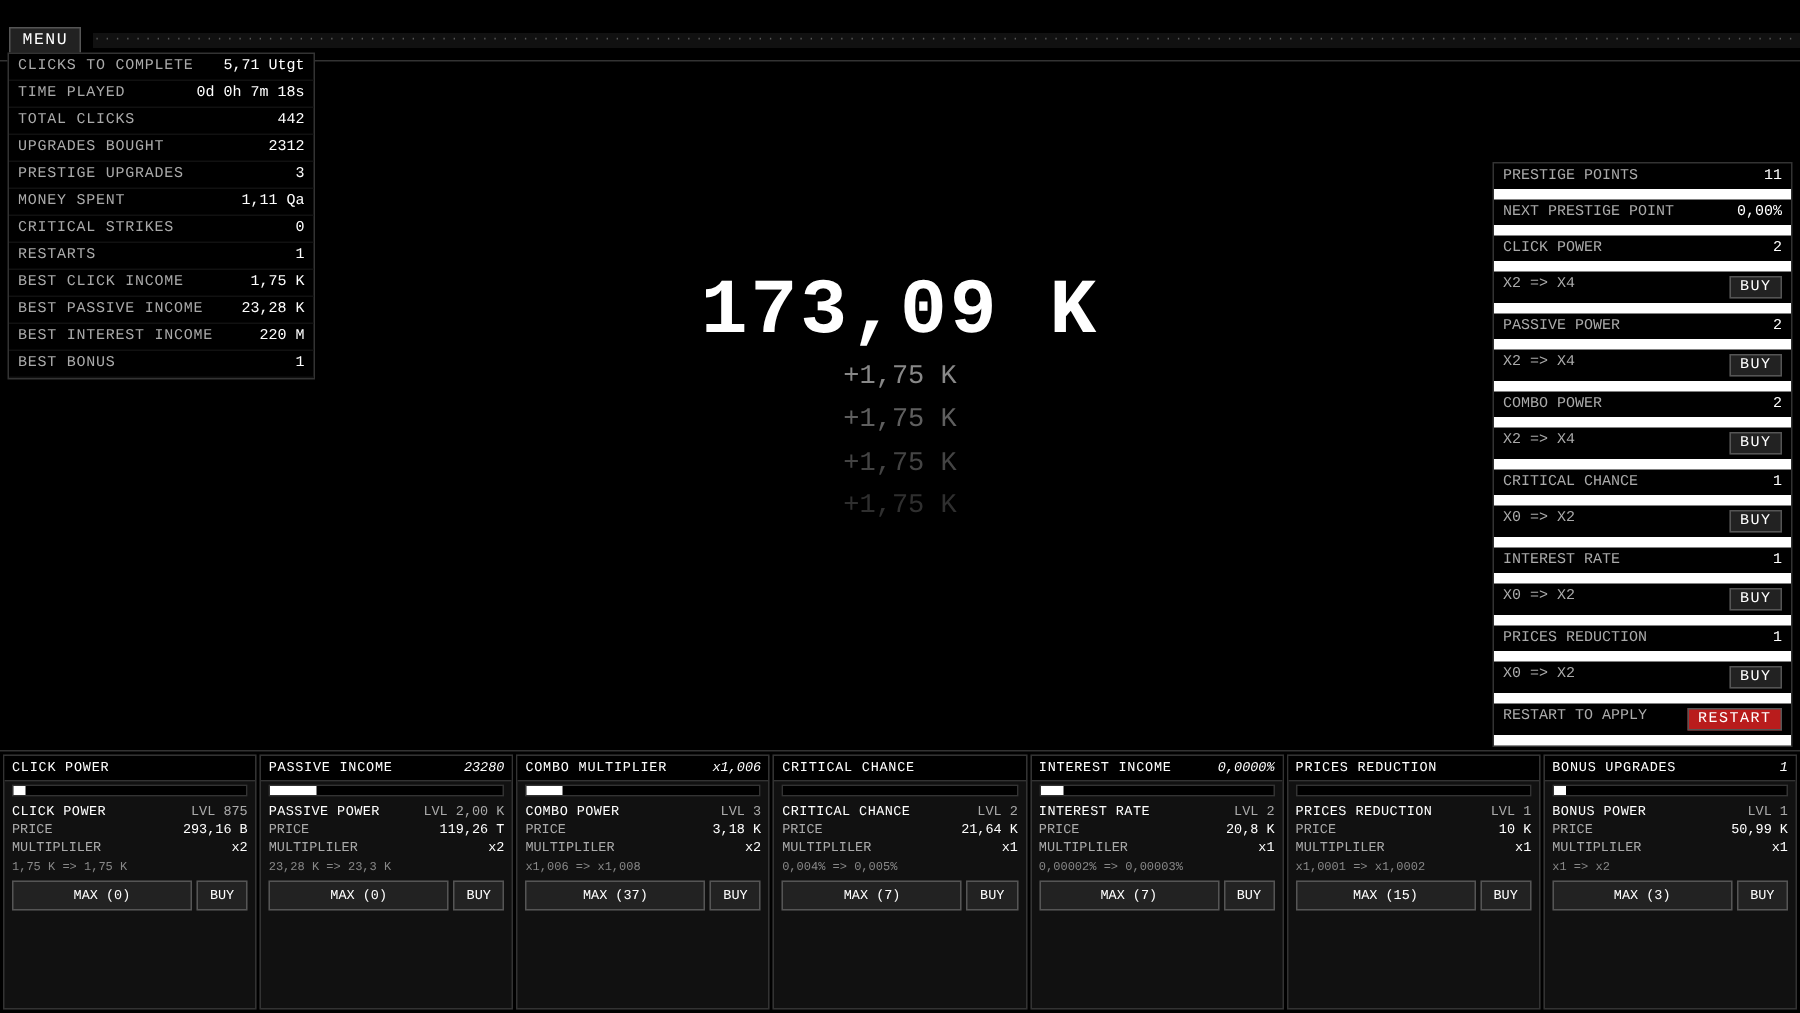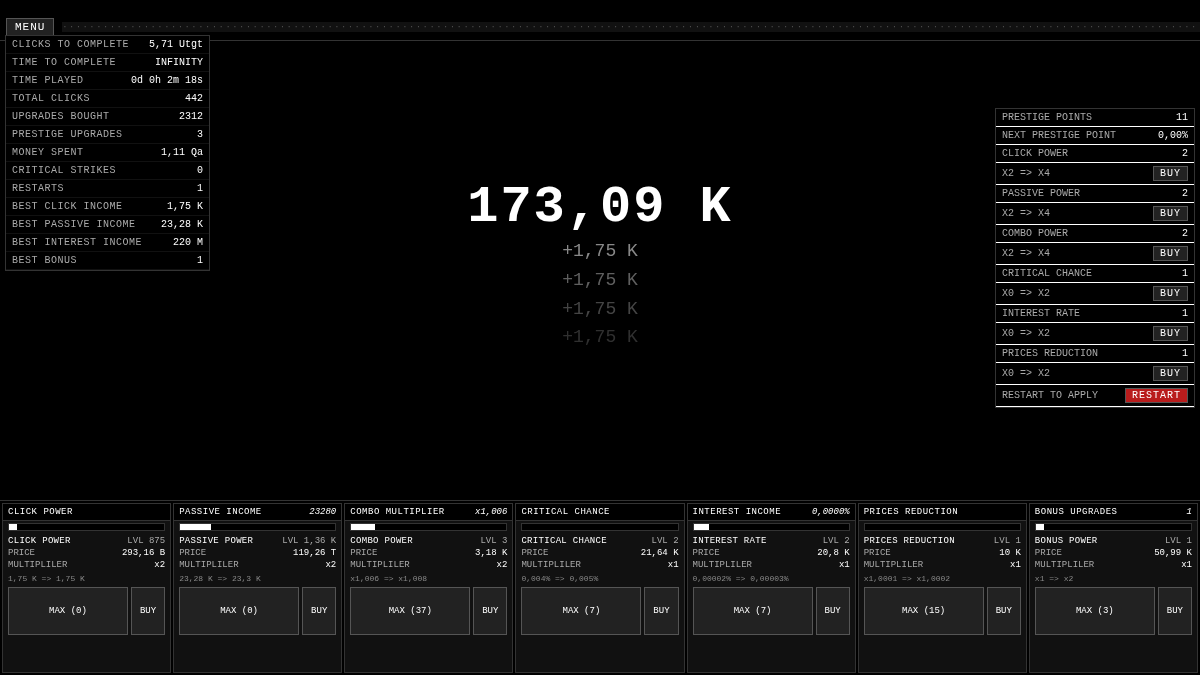--- a/index.html
+++ b/index.html
@@ -86,23 +86,23 @@
       position: absolute;
       top: 108px;
       right: 5px;
       width: 200px;
       background: #000;
       border: 1px solid #333;
     }
     .prestige-row {
       display: flex;
       justify-content: space-between;
-      align-items: center;
+      align-items: flex-start;
       padding: 3px 6px;
-      border-bottom: 1px solid #ffffff;
+      border-bottom: 7px solid #ffffff;
     }
     .prestige-label {
       color: #aaa;
       font-size: 10px;
       text-transform: uppercase;
     }
     .prestige-value {
       color: #fff;
       font-size: 10px;
     }
@@ -256,21 +256,21 @@
       display: flex;
       gap: 3px;
       margin-top: auto;
     }
     .max-btn {
       background: #222;
       color: #fff;
       border: 1px solid #555;
       font-family: 'Courier New', Courier, monospace;
       font-size: 9px;
-      padding: 18px 4px;
+      padding: 4px 4px;
       cursor: pointer;
       flex: 1;
     }
     .buy-action-btn {
       background: #222;
       color: #fff;
       border: 1px solid #555;
       font-family: 'Courier New', Courier, monospace;
       font-size: 9px;
       padding: 2px 8px;
@@ -290,26 +290,22 @@
 
 </div>
 
 <div id="left-panel">
 
 <div class="stat-row">
     <span class="stat-label">CLICKS TO COMPLETE</span>
     <span class="stat-value">5,71 Utgt</span>
   </div>
     <div class="stat-row">
-    <span class="stat-label">TIME TO COMPLETE</span>
-    <span class="stat-value">INFINITY</span>
-  </div>
-    <div class="stat-row">
     <span class="stat-label">TIME PLAYED</span>
-    <span class="stat-value">0d 0h 2m 18s</span>
+    <span class="stat-value">0d 0h 7m 18s</span>
   </div>
     <div class="stat-row">
     <span class="stat-label">TOTAL CLICKS</span>
     <span class="stat-value">442</span>
   </div>
     <div class="stat-row">
     <span class="stat-label">UPGRADES BOUGHT</span>
     <span class="stat-value">2312</span>
   </div>
     <div class="stat-row">
@@ -453,21 +449,21 @@
     <div class="upgrade-panel-header">
       <span class="upgrade-panel-title">PASSIVE INCOME</span>
       <span class="upgrade-panel-amount">23280</span>
     </div>
     <div class="upgrade-progress-bar">
       <div class="upgrade-progress-fill" style="width:20%"></div>
     </div>
     <div class="upgrade-body">
       <div class="upgrade-name-row">
         <span class="upgrade-name">PASSIVE POWER</span>
-        <span class="upgrade-level">LVL 1,36 K</span>
+        <span class="upgrade-level">LVL 2,00 K</span>
       </div>
       <div class="upgrade-price-row">
         <span class="upgrade-price-label">PRICE</span>
         <span class="upgrade-price-value">119,26 T</span>
       </div>
       <div class="upgrade-mult-row">
         <span class="upgrade-mult-label">MULTIPLILER</span>
         <span class="upgrade-mult-value">x2</span>
       </div>
       <div class="upgrade-conversion">23,28 K =&gt; 23,3 K</div>

